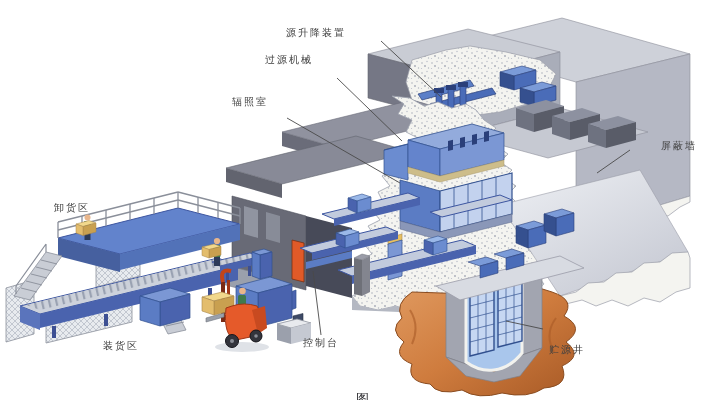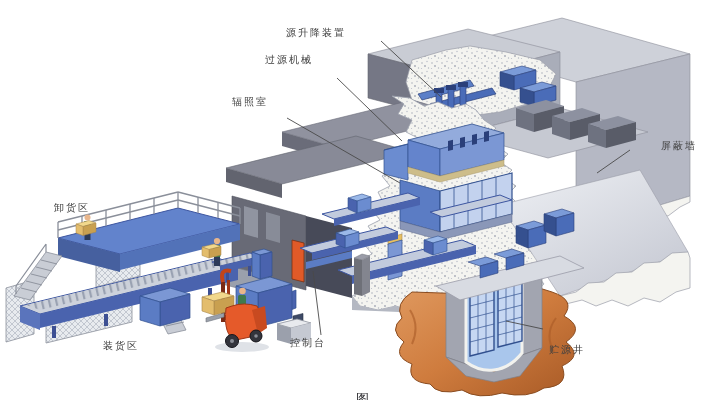--- a/index.html
+++ b/index.html
@@ -337,17 +337,17 @@
     <line x1="543" y1="329" x2="506" y2="321"></line>
   </g>
 </svg>
 
 <div class="lbl" style="left:286px; top:27px;">源升降装置</div>
 <div class="lbl" style="left:265px; top:54px;">过源机械</div>
 <div class="lbl" style="left:232px; top:96px;">辐照室</div>
 <div class="lbl" style="left:632px; top:140px;margin-left:29px;">屏蔽墙</div>
 <div class="lbl" style="left:54px;  top:202px;">卸货区</div>
 <div class="lbl" style="left:103px; top:340px;text-align:right;">装货区</div>
-<div class="lbl" style="left:290px; top:337px;">控制台</div>
+<div class="lbl" style="left:303px; top:337px;">控制台</div>
 <div class="lbl" style="left:549px; top:321px;margin-top:23px;">贮源井</div>
 <div class="caption" style="left:356px; top:390px;">图</div>
 
 </div>
 
 </body></html>

